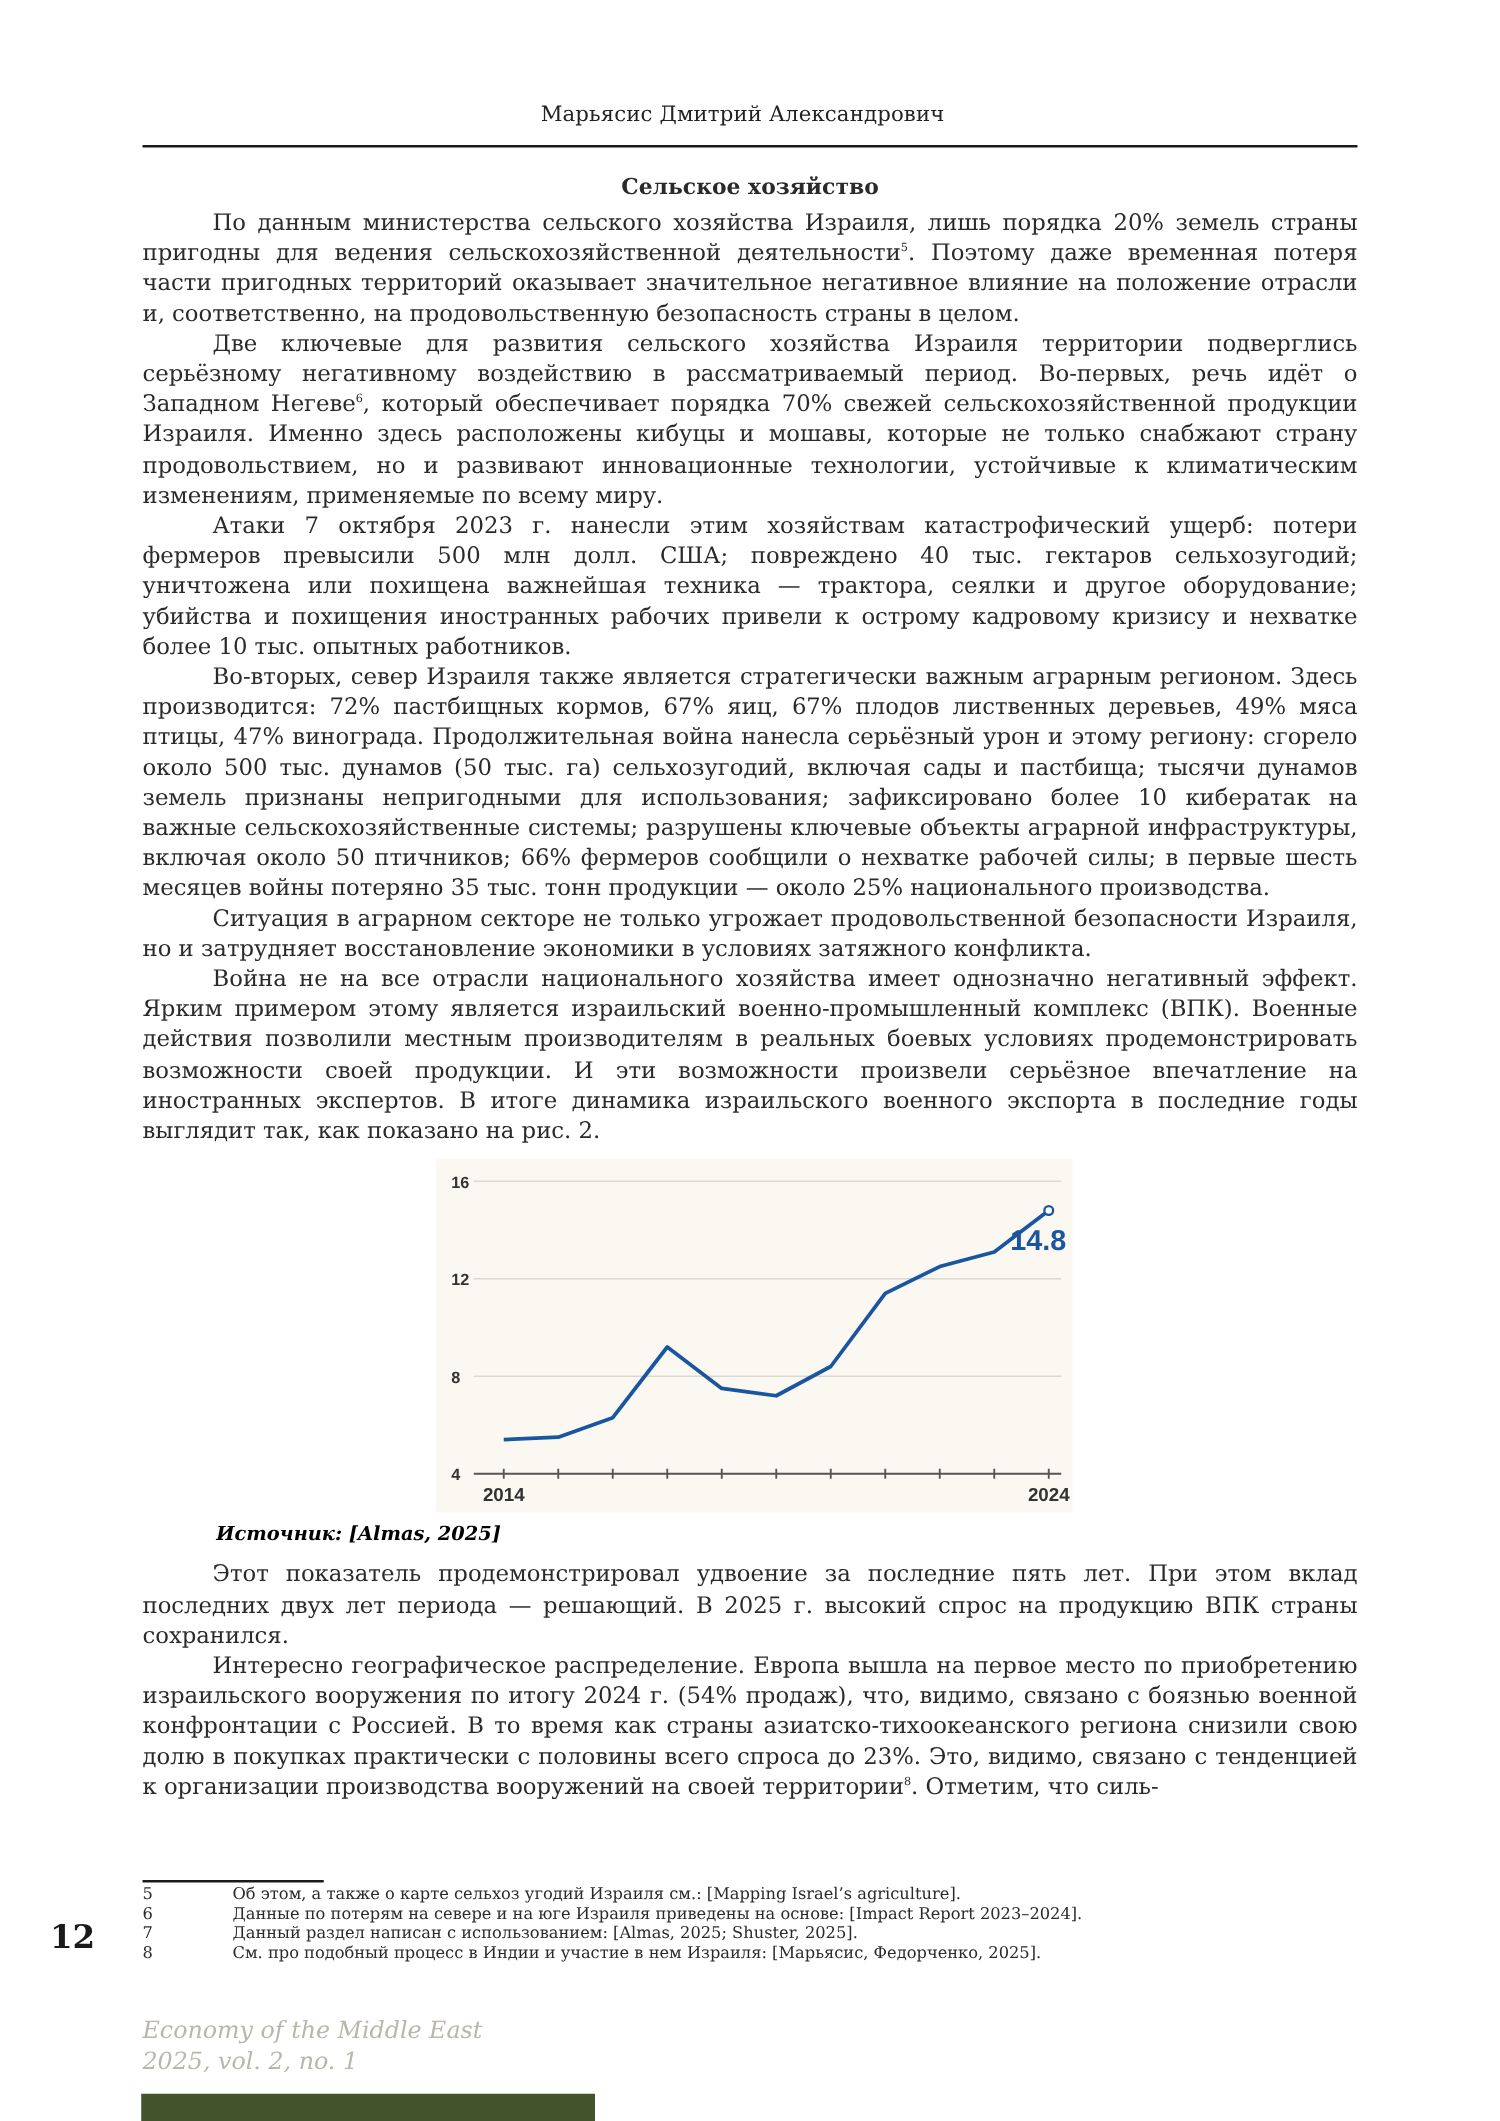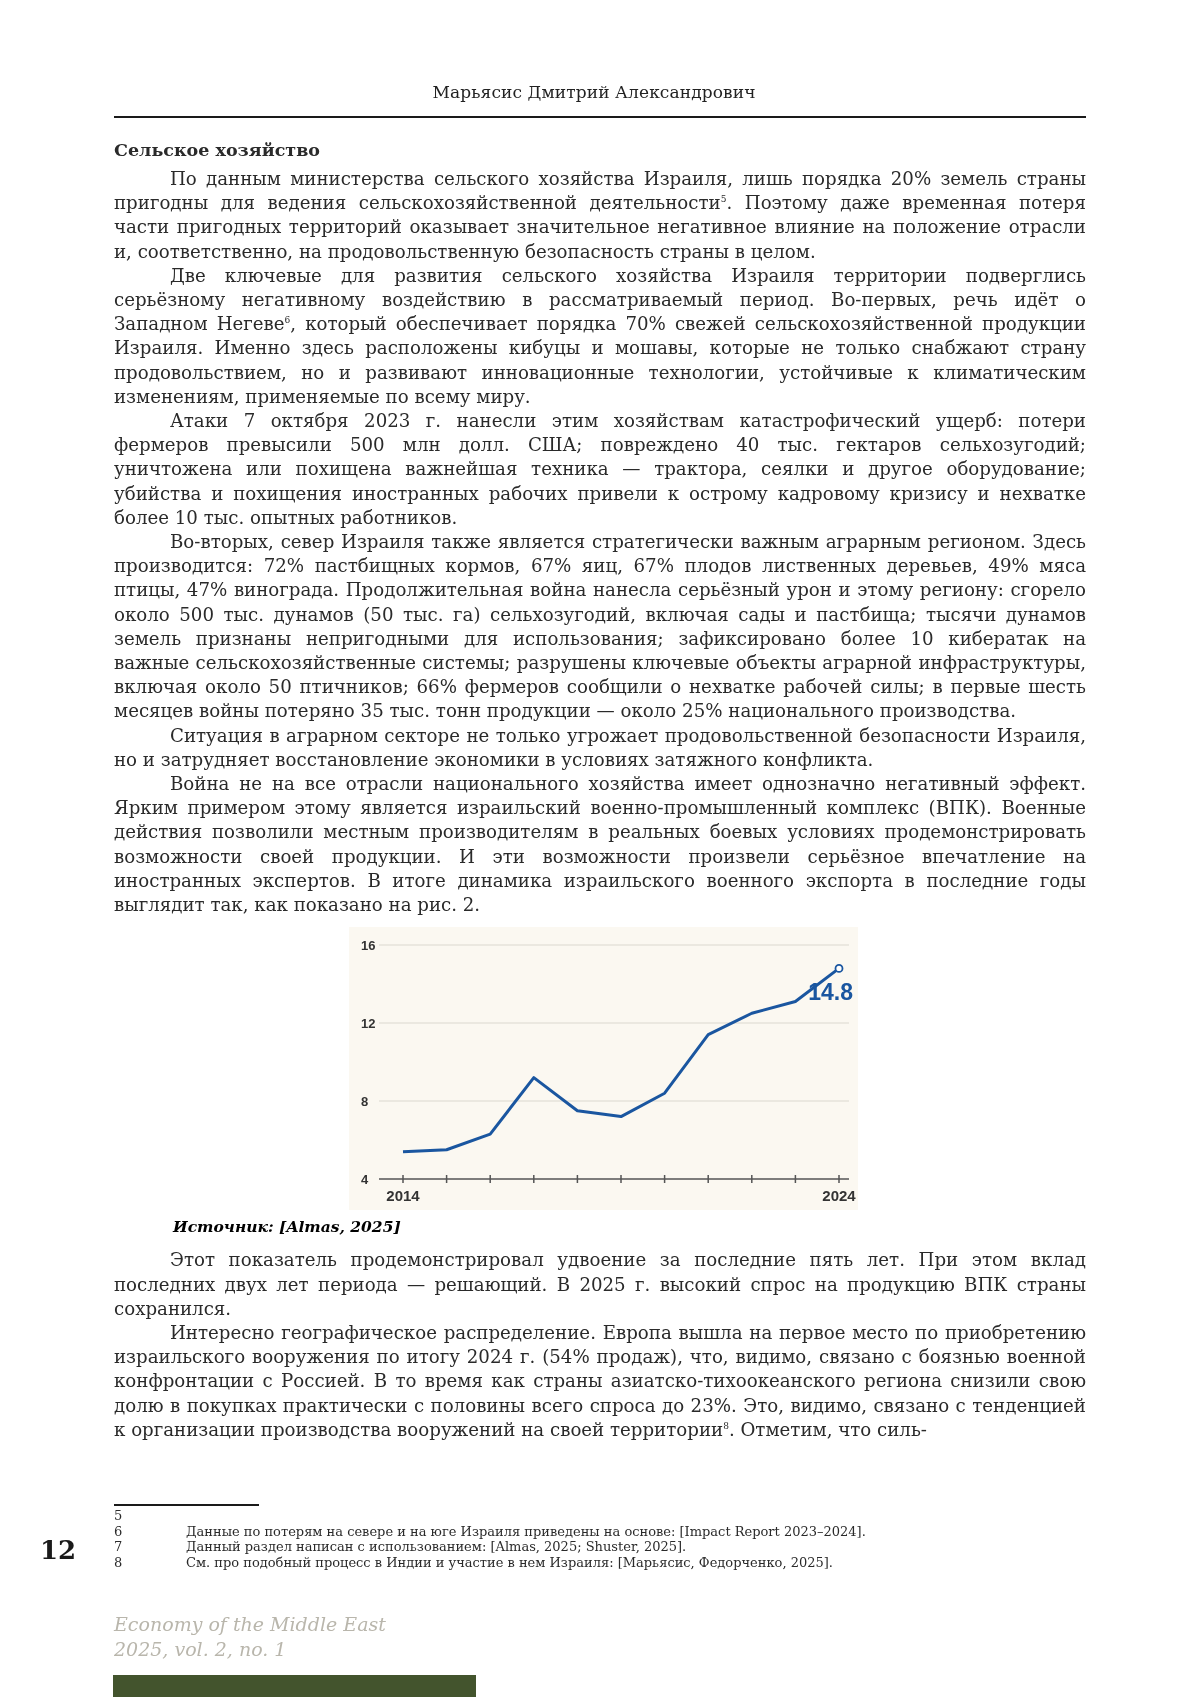--- a/index.html
+++ b/index.html
@@ -2,21 +2,21 @@
 <html><head>
 <meta charset="utf-8">
 <style>
   html,body{margin:0;padding:0;background:#fff;}
   body{width:1200px;height:1697px;position:relative;overflow:hidden;font-family:"DejaVu Serif","Liberation Serif",serif;color:#2a2a2a;}
   .page{position:absolute;left:0;top:0;width:1200px;height:1697px;}
   .running-head{position:absolute;left:108px;width:972px;top:82px;text-align:center;font-size:17px;color:#222;letter-spacing:0.1px;}
   .head-rule{position:absolute;left:114px;width:972px;top:116px;height:0;border-top:2.5px solid #1a1a1a;}
   .body{position:absolute;left:114px;width:972px;top:138px;font-size:18.2px;line-height:24.2px;text-align:justify;}
   .body p{margin:0;text-indent:56px;}
-  .body h2{margin:0;font-size:17.5px;font-weight:bold;line-height:24px;}
+  .body h2{margin:0;text-align:center;font-size:17.5px;font-weight:bold;line-height:24px;}
   .h-agri{margin-bottom:5px !important;}
   .h-mil{margin-top:8px !important;margin-bottom:9px !important;}
   sup{font-size:9px;vertical-align:super;line-height:0;}
   .figure{position:relative;height:283px;margin-top:10px;}
   .chart-box{position:absolute;left:235px;top:0;width:509px;height:283px;background:#fbf8f1;}
   .caption{margin:6px 0 0 59px;font-size:15.5px;line-height:22px;}
   .caption .title{font-weight:bold;}
   .caption .source{font-style:italic;font-weight:bold;color:#000000;}
   .after-fig{margin-top:10px;}
   .fn-rule{position:absolute;left:114px;top:1504px;width:145px;border-top:2px solid #1a1a1a;}
@@ -94,20 +94,21 @@
     <div class="after-fig" id="mil-paras">
         <p>Этот показатель продемонстрировал удвоение за последние пять лет. При этом вклад последних двух лет периода — решающий. В 2025 г. высокий спрос на продукцию ВПК страны сохранился.</p>
         <p>Интересно географическое распределение. Европа вышла на первое место по приобретению израильского вооружения по итогу 2024 г. (54% продаж), что, видимо, связано с боязнью военной конфронтации с Россией. В то время как страны азиатско-тихоокеанского региона снизили свою долю в покупках практически с половины всего спроса до 23%. Это, видимо, связано с тенденцией к организации производства вооружений на своей территории<sup>8</sup>. Отметим, что силь-</p>
       </div>
   </div>
 
   <div class="fn-rule"></div>
   <div class="footnotes" id="footnotes">
       <div class="fn">
         <span class="num">5</span>
+        <span>Об этом, а также о карте сельхоз угодий Израиля см.: [Mapping Israel’s agriculture].</span>
       </div>
       <div class="fn">
         <span class="num">6</span>
         <span>Данные по потерям на севере и на юге Израиля приведены на основе: [Impact Report 2023–2024].</span>
       </div>
       <div class="fn">
         <span class="num">7</span>
         <span>Данный раздел написан с использованием: [Almas, 2025; Shuster, 2025].</span>
       </div>
       <div class="fn">

